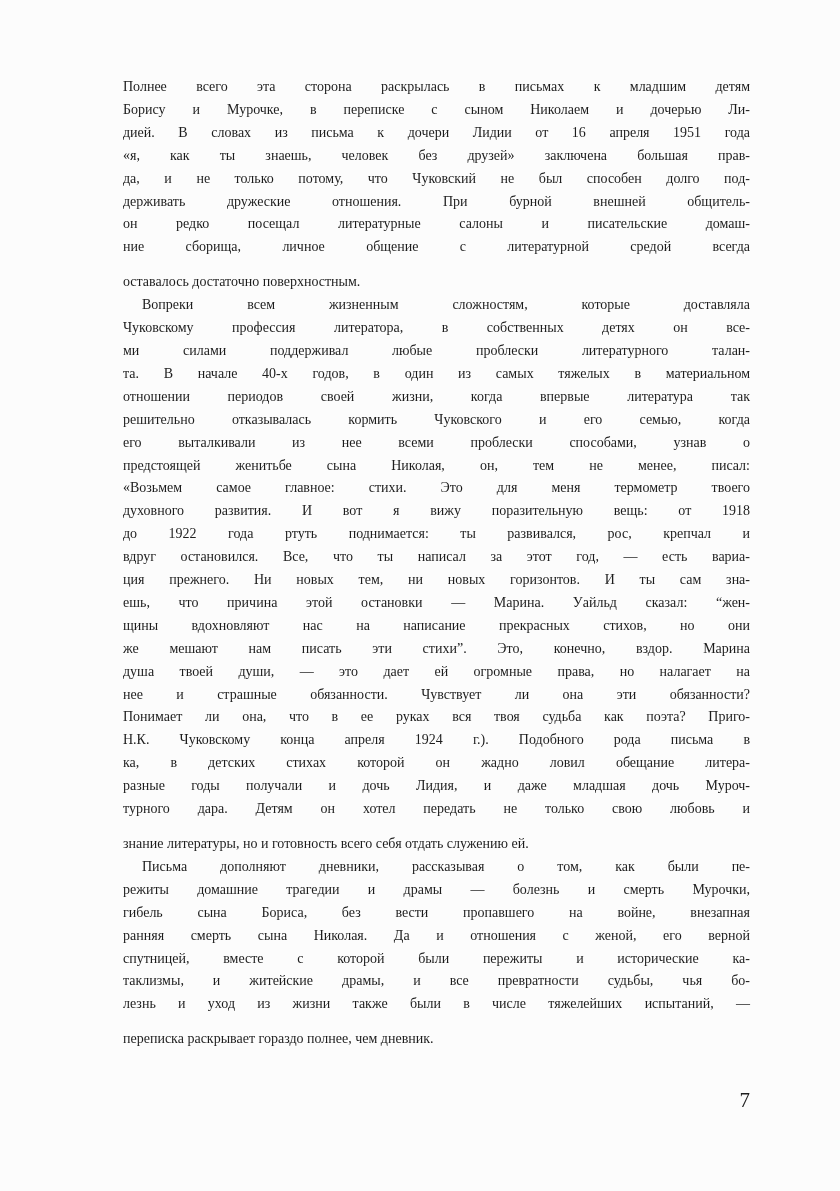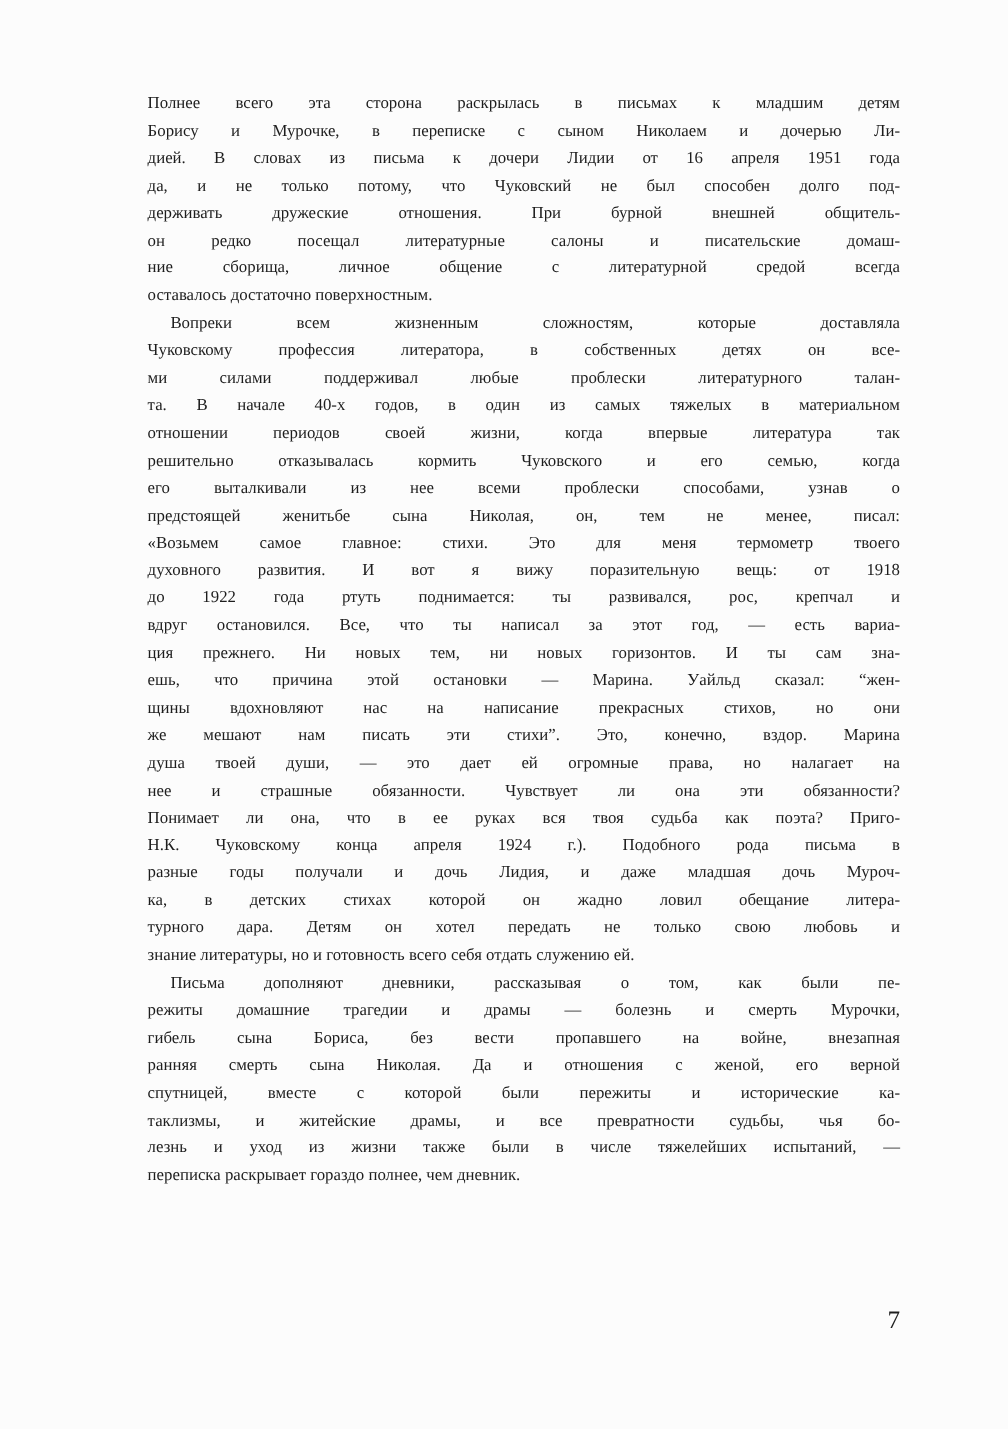--- a/index.html
+++ b/index.html
@@ -27,20 +27,21 @@
   .para {
     margin: 0;
   }
   .line {
     text-align: justify;
     text-align-last: justify;
     white-space: normal;
   }
   .line.final {
     text-align-last: left;
+    margin-top: 12px;
   }
   .line.indent {
     text-indent: 19px;
   }
   .italic {
     font-style: italic;
   }
   .page-number {
     position: absolute;
     left: 123px;
@@ -54,20 +55,21 @@
 </style>
 </head>
 <body>
 
 <div class="page" style="background: rgb(252, 252, 252); color: rgb(29, 29, 29);">
   <main class="text-block">
       <div class="para">
         <div class="line"><span>Полнее всего эта сторона раскрылась в письмах к младшим детям</span></div>
         <div class="line"><span>Борису и Мурочке, в переписке с сыном Николаем и дочерью Ли-</span></div>
         <div class="line"><span>дией. В словах из письма к дочери Лидии от 16 апреля 1951 года</span></div>
+        <div class="line"><span>«я, как ты знаешь, человек без друзей» заключена большая прав-</span></div>
         <div class="line"><span>да, и не только потому, что Чуковский не был способен долго под-</span></div>
         <div class="line"><span>держивать дружеские отношения. При бурной внешней общитель-</span></div>
         <div class="line"><span>он редко посещал литературные салоны и писательские домаш-</span></div>
         <div class="line"><span>ние сборища, личное общение с литературной средой всегда</span></div>
         <div class="line final"><span>оставалось достаточно поверхностным.</span></div>
       </div>
       <div class="para">
         <div class="line indent"><span>Вопреки всем жизненным сложностям, которые доставляла</span></div>
         <div class="line"><span>Чуковскому профессия литератора, в собственных детях он все-</span></div>
         <div class="line"><span>ми силами поддерживал любые проблески литературного талан-</span></div>
@@ -81,22 +83,22 @@
         <div class="line"><span>до 1922 года ртуть поднимается: ты развивался, рос, крепчал и</span></div>
         <div class="line"><span>вдруг остановился. Все, что ты написал за этот год, — есть вариа-</span></div>
         <div class="line"><span>ция прежнего. Ни новых тем, ни новых горизонтов. И ты сам зна-</span></div>
         <div class="line"><span>ешь, что причина этой остановки — Марина. Уайльд сказал: “жен-</span></div>
         <div class="line"><span>щины вдохновляют нас на написание прекрасных стихов, но они</span></div>
         <div class="line"><span>же мешают нам писать эти стихи”. Это, конечно, вздор. Марина</span></div>
         <div class="line"><span>душа твоей души, — это дает ей огромные права, но налагает на</span></div>
         <div class="line"><span>нее и страшные обязанности. Чувствует ли она эти обязанности?</span></div>
         <div class="line"><span>Понимает ли она, что в ее руках вся твоя судьба как поэта? Приго-</span></div>
         <div class="line"><span>Н.К. Чуковскому конца апреля 1924 г.). Подобного рода письма в</span></div>
+        <div class="line"><span>ка, в детских стихах которой он жадно ловил обещание литера-</span></div>
         <div class="line"><span>разные годы получали и дочь Лидия, и даже младшая дочь Муроч-</span></div>
-        <div class="line"><span>ка, в детских стихах которой он жадно ловил обещание литера-</span></div>
         <div class="line"><span>турного дара. Детям он хотел передать не только свою любовь и</span></div>
         <div class="line final"><span>знание литературы, но и готовность всего себя отдать служению ей.</span></div>
       </div>
       <div class="para">
         <div class="line indent"><span>Письма дополняют дневники, рассказывая о том, как были пе-</span></div>
         <div class="line"><span>режиты домашние трагедии и драмы — болезнь и смерть Мурочки,</span></div>
         <div class="line"><span>гибель сына Бориса, без вести пропавшего на войне, внезапная</span></div>
         <div class="line"><span>ранняя смерть сына Николая. Да и отношения с женой, его верной</span></div>
         <div class="line"><span>спутницей, вместе с которой были пережиты и исторические ка-</span></div>
         <div class="line"><span>таклизмы, и житейские драмы, и все превратности судьбы, чья бо-</span></div>

